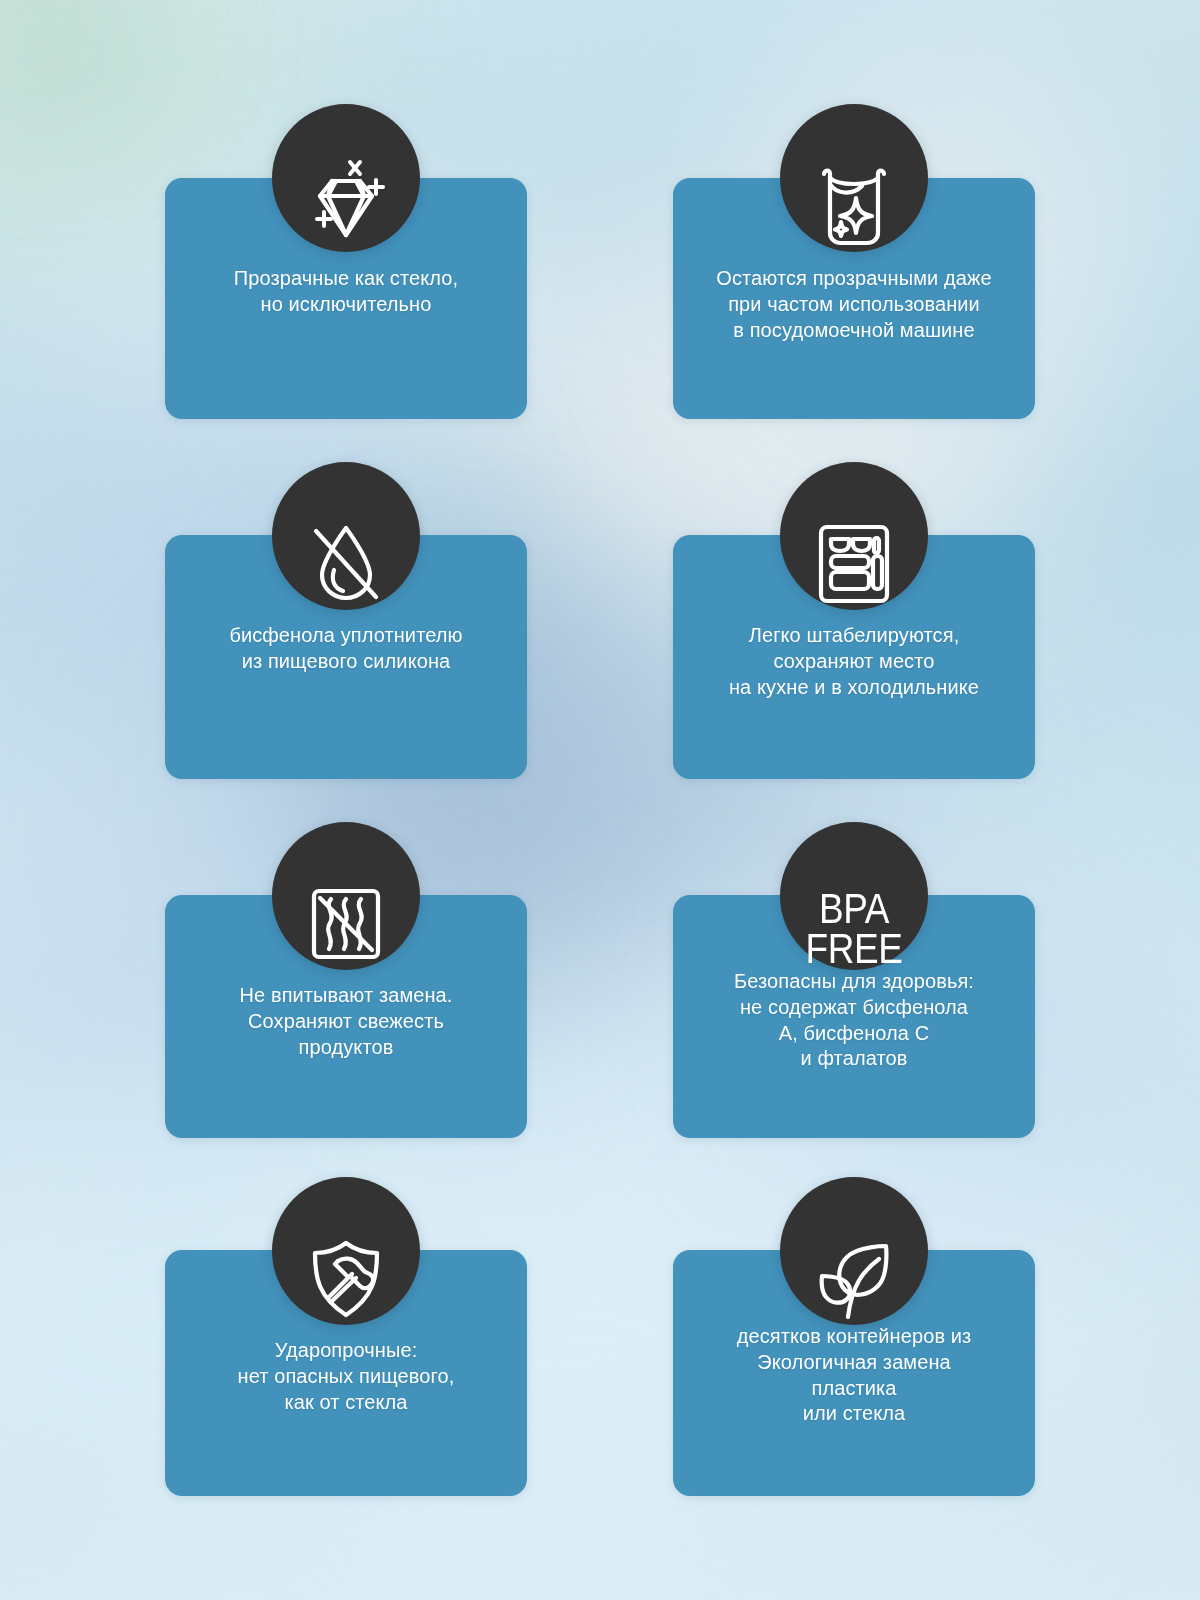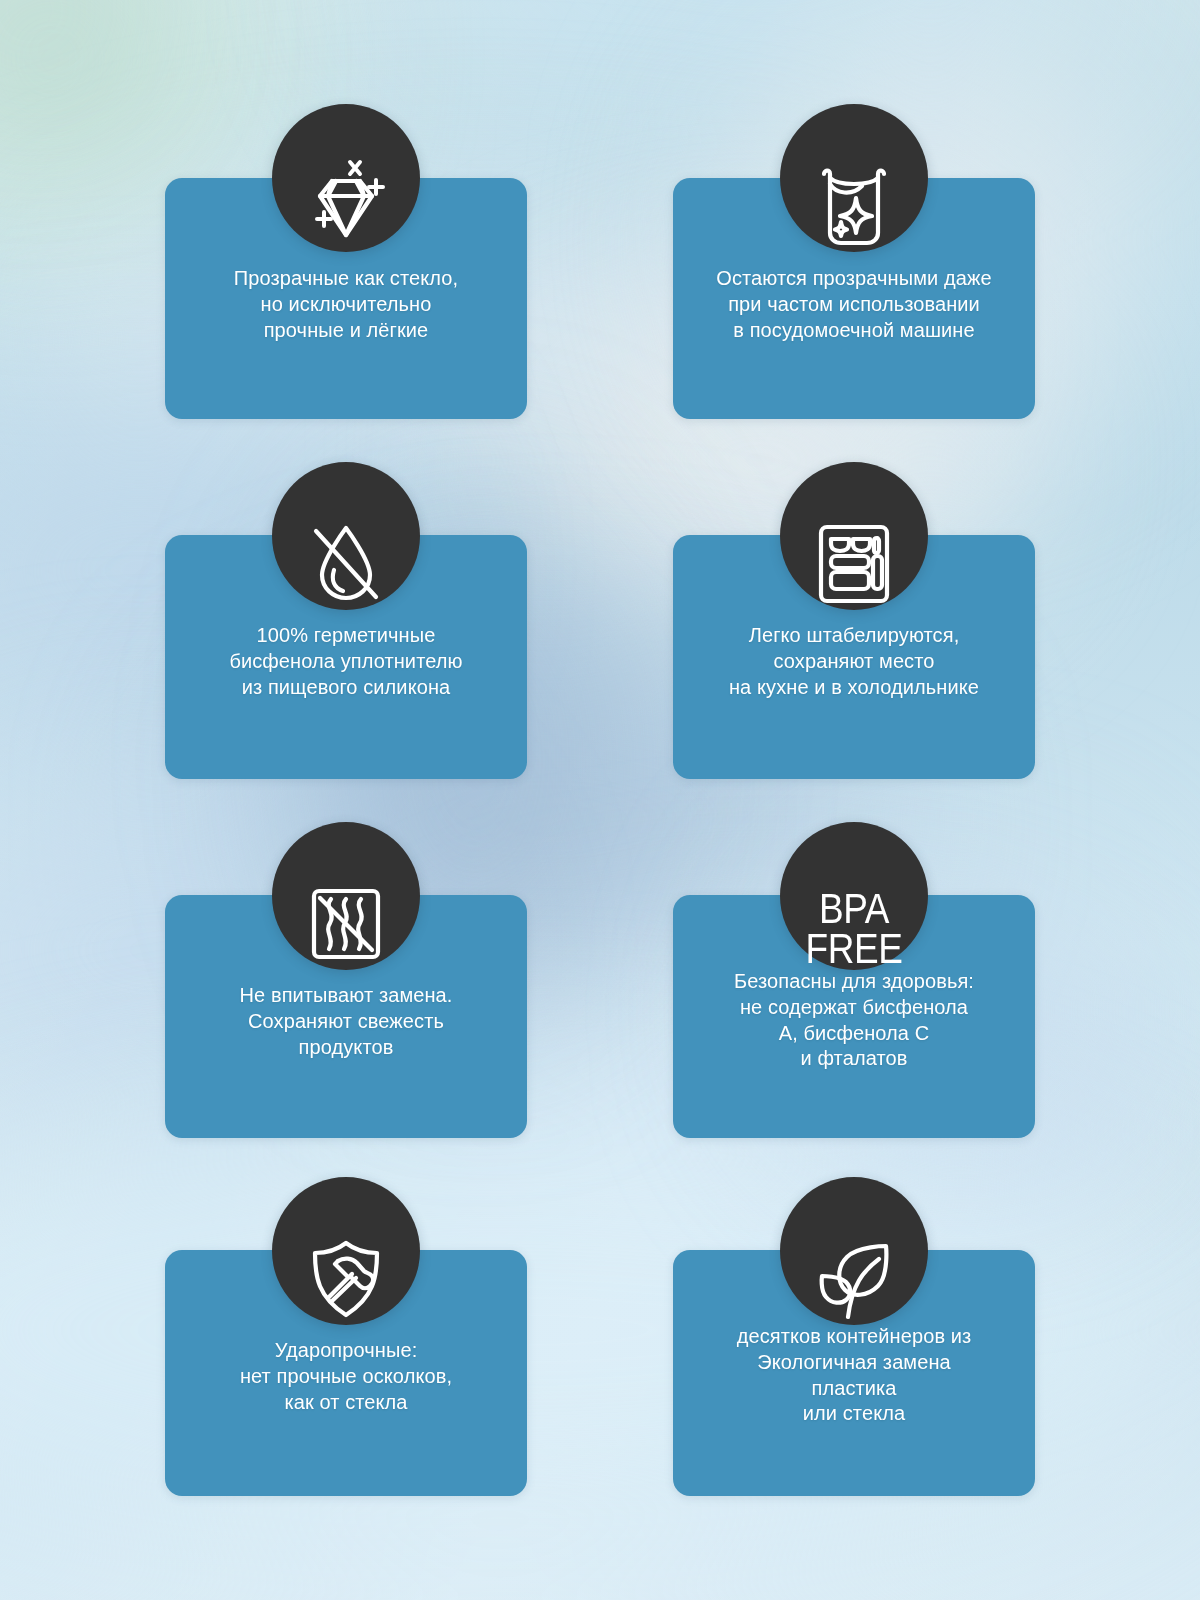--- a/index.html
+++ b/index.html
@@ -106,21 +106,20 @@
   </div>
   <div class="bgsheen"></div>
 </div>
 
 <div id="grid">
 
   <div class="card col-l row1">
     <div class="txt t-3">
       <div>Прозрачные как стекло,</div>
       <div>но исключительно</div>
-      <div>прочные и лёгкие</div>
     </div>
   </div>
   <div class="badge bl-l br1">
     <svg width="96" height="96" viewBox="0 0 96 96" fill="none" stroke="#fff" stroke-width="4.2" stroke-linejoin="round" stroke-linecap="round">
       <path d="M22 40 L34 25 L62 25 L74 40 L48 79 Z"></path>
       <path d="M22 40 H74"></path>
       <path d="M34 25 L30 40 L48 79 L66 40 L62 25"></path>
       <path d="M30 40 L38 25"></path>
         <path d="M66 40 L58 25"></path>
       <g stroke-width="4">
@@ -146,21 +145,20 @@
       <path d="M22 24 C28 34 44 36 54 26"></path>
       <path d="M48 38 C49.5 50 53 54 64 56 C53 58 49.5 62 48 73 C46.5 62 43 58 32 56
                C43 54 46.5 50 48 38 Z"></path>
       <path d="M33 62 C33.7 67 35 68.5 39 69.5 C35 70.5 33.7 72 33 76
                C32.3 72 31 70.5 27 69.5 C31 68.5 32.3 67 33 62 Z"></path>
     </svg>
   </div>
 
   <div class="card col-l row2">
     <div class="txt t-3">
-      <div>100% герметичные</div>
       <div>бисфенола уплотнителю</div>
       <div>из пищевого силикона</div>
     </div>
   </div>
   <div class="badge bl-l br2">
     <svg width="92" height="92" viewBox="0 0 92 92" fill="none" stroke="#fff" stroke-width="4.2" stroke-linejoin="round" stroke-linecap="round">
       <path d="M46 10 C46 10 70 42 70 57 C70 70 59 80 46 80 C33 80 22 70 22 57
                C22 42 46 10 46 10 Z"></path>
       <path d="M34 52 C31 62 34 70 43 73"></path>
       <path d="M16 13 L76 79"></path>
@@ -215,21 +213,21 @@
   <div class="badge bl-r br3">
     <div class="bpa">
       <div>BPA</div>
       <div>FREE</div>
     </div>
   </div>
 
   <div class="card col-l row4">
     <div class="txt t-3">
       <div>Ударопрочные:</div>
-      <div>нет прочные осколков,</div>
+      <div>нет опасных пищевого,</div>
       <div>как от стекла</div>
     </div>
   </div>
   <div class="badge bl-l br4">
     <svg width="92" height="92" viewBox="0 0 92 92" fill="none" stroke="#fff" stroke-width="4.2" stroke-linejoin="round" stroke-linecap="round">
       <path d="M46 10 C37 17 26 20 15 20 C15 44 18 64 46 82 C74 64 77 44 77 20
                C66 20 55 17 46 10 Z"></path>
       <path d="M32 68 L56 45"></path>
       <path d="M28 65 L52 41"></path>
       <path d="M38 28 C44 24 52 25 57 30 L64 38 C66 40 70 40 72 43

